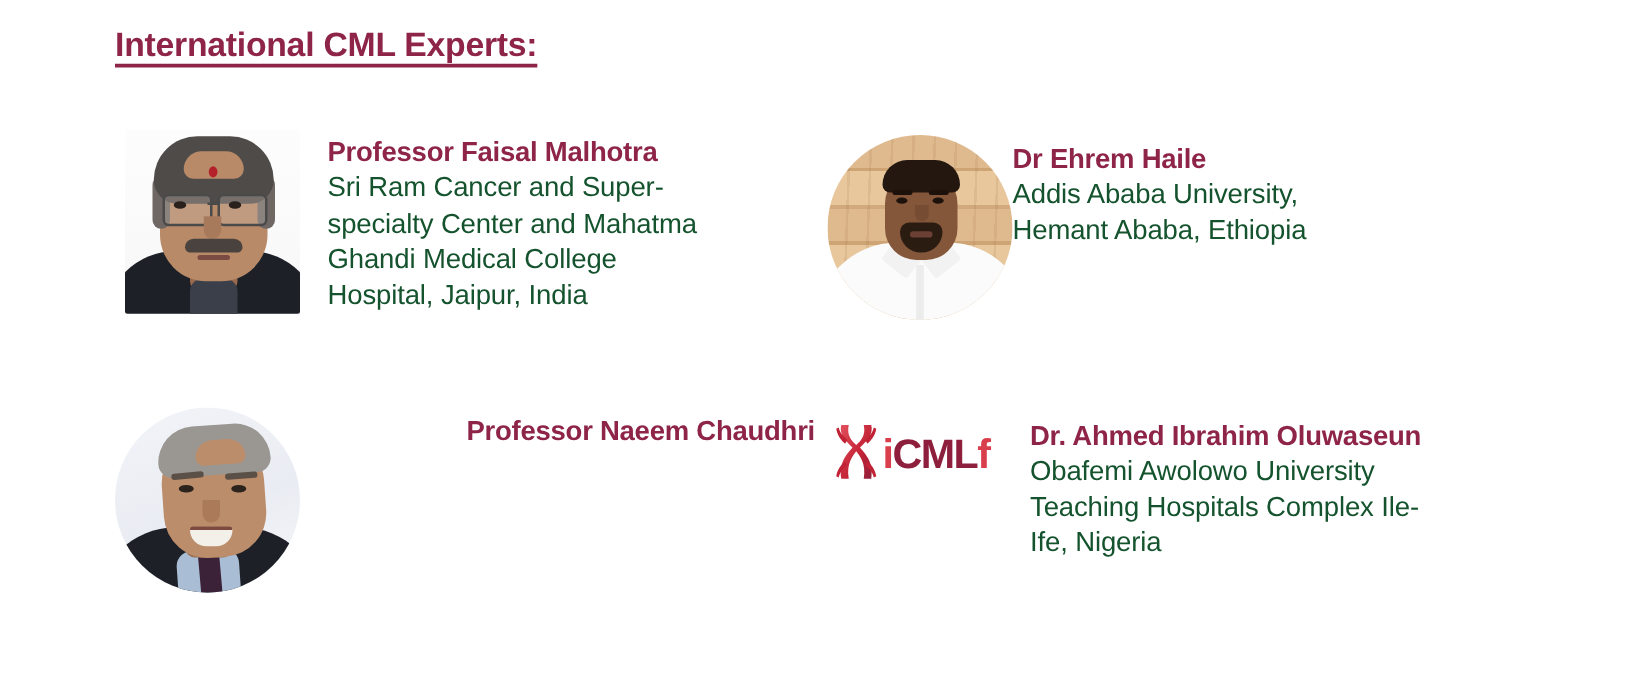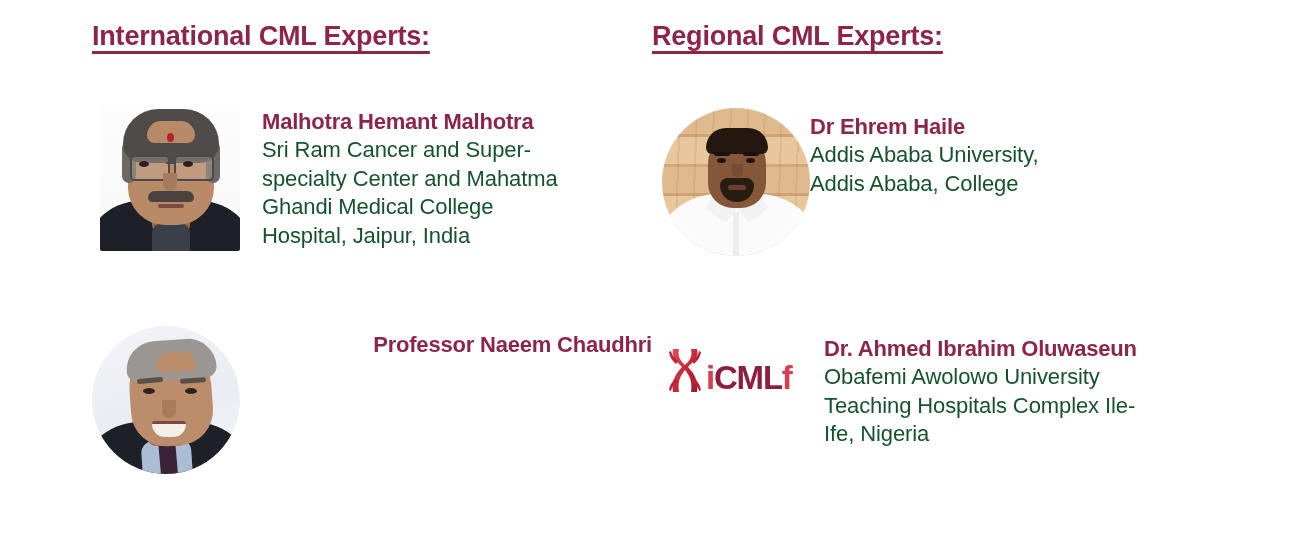--- a/index.html
+++ b/index.html
@@ -299,21 +299,21 @@
     width: 18px; height: 5px; background: #6b3f34; border-radius: 4px;
   }
 
   
   .icmlf-logo {
     flex: 0 0 auto;
     width: 128px;
     height: 64px;
     position: relative;
     display: flex;
-    align-items: flex-end;
+    align-items: center;
     margin-top: 12px;
   }
   .icmlf-mark { width: 34px; height: 46px; flex: 0 0 auto; }
   .icmlf-word {
     font-size: 33px;
     font-weight: bold;
     letter-spacing: -1.2px;
     line-height: 1;
     margin-left: 4px;
     white-space: nowrap;
@@ -322,21 +322,20 @@
   .icmlf-word .cml { color: #8E1F3C; }
   .icmlf-word .f { color: #D93E4C; }
 </style>
 </head>
 <body>
 
 <div class="slide">
 
   <div class="col-heading" id="heading-international">International CML Experts:</div>
 
-  <div class="col-heading" id="heading-regional">Regional CML Experts:</div>
 
   <div class="expert" id="expert-malhotra">
     <div class="portrait-wrap square p-malhotra">
       <div class="bg"></div>
       <div class="suit"></div>
       <div class="neck"></div>
       <div class="shirt"></div>
       <div class="head"></div>
       <div class="sideburn-l"></div>
       <div class="sideburn-r"></div>
@@ -347,21 +346,21 @@
         <div class="lens r"></div>
         <div class="bridge"></div>
       </div>
       <div class="eye l"></div>
       <div class="eye r"></div>
       <div class="nose"></div>
       <div class="mustache"></div>
       <div class="mouth"></div>
     </div>
     <div class="expert-text">
-      <div class="expert-name">Malhotra Hemant Malhotra</div>
+      <div class="expert-name">Professor Faisal Malhotra</div>
       <div class="expert-affiliation">Sri Ram Cancer and Super-
 specialty Center and Mahatma
 Ghandi Medical College
 Hospital, Jaipur, India</div>
     </div>
   </div>
 
   <div class="expert" id="expert-chaudhri">
     <div class="portrait-wrap circle p-chaudhri">
       <div class="bg"></div>
@@ -396,21 +395,21 @@
       <div class="brow l"></div>
       <div class="brow r"></div>
       <div class="eye l"></div>
       <div class="eye r"></div>
       <div class="nose"></div>
       <div class="beard"></div>
     </div>
     <div class="expert-text">
       <div class="expert-name">Dr Ehrem Haile</div>
       <div class="expert-affiliation">Addis Ababa University,
-Addis Ababa, College</div>
+Hemant Ababa, Ethiopia</div>
     </div>
   </div>
 
   <div class="expert" id="expert-oluwaseun">
     <div class="icmlf-logo">
       <svg class="icmlf-mark" viewBox="0 0 34 46" aria-hidden="true">
         <defs>
           <linearGradient id="chromoGrad" x1="0" y1="0" x2="1" y2="1">
             <stop offset="0%" stop-color="#E2505C"></stop>
             <stop offset="60%" stop-color="#C22235"></stop>

